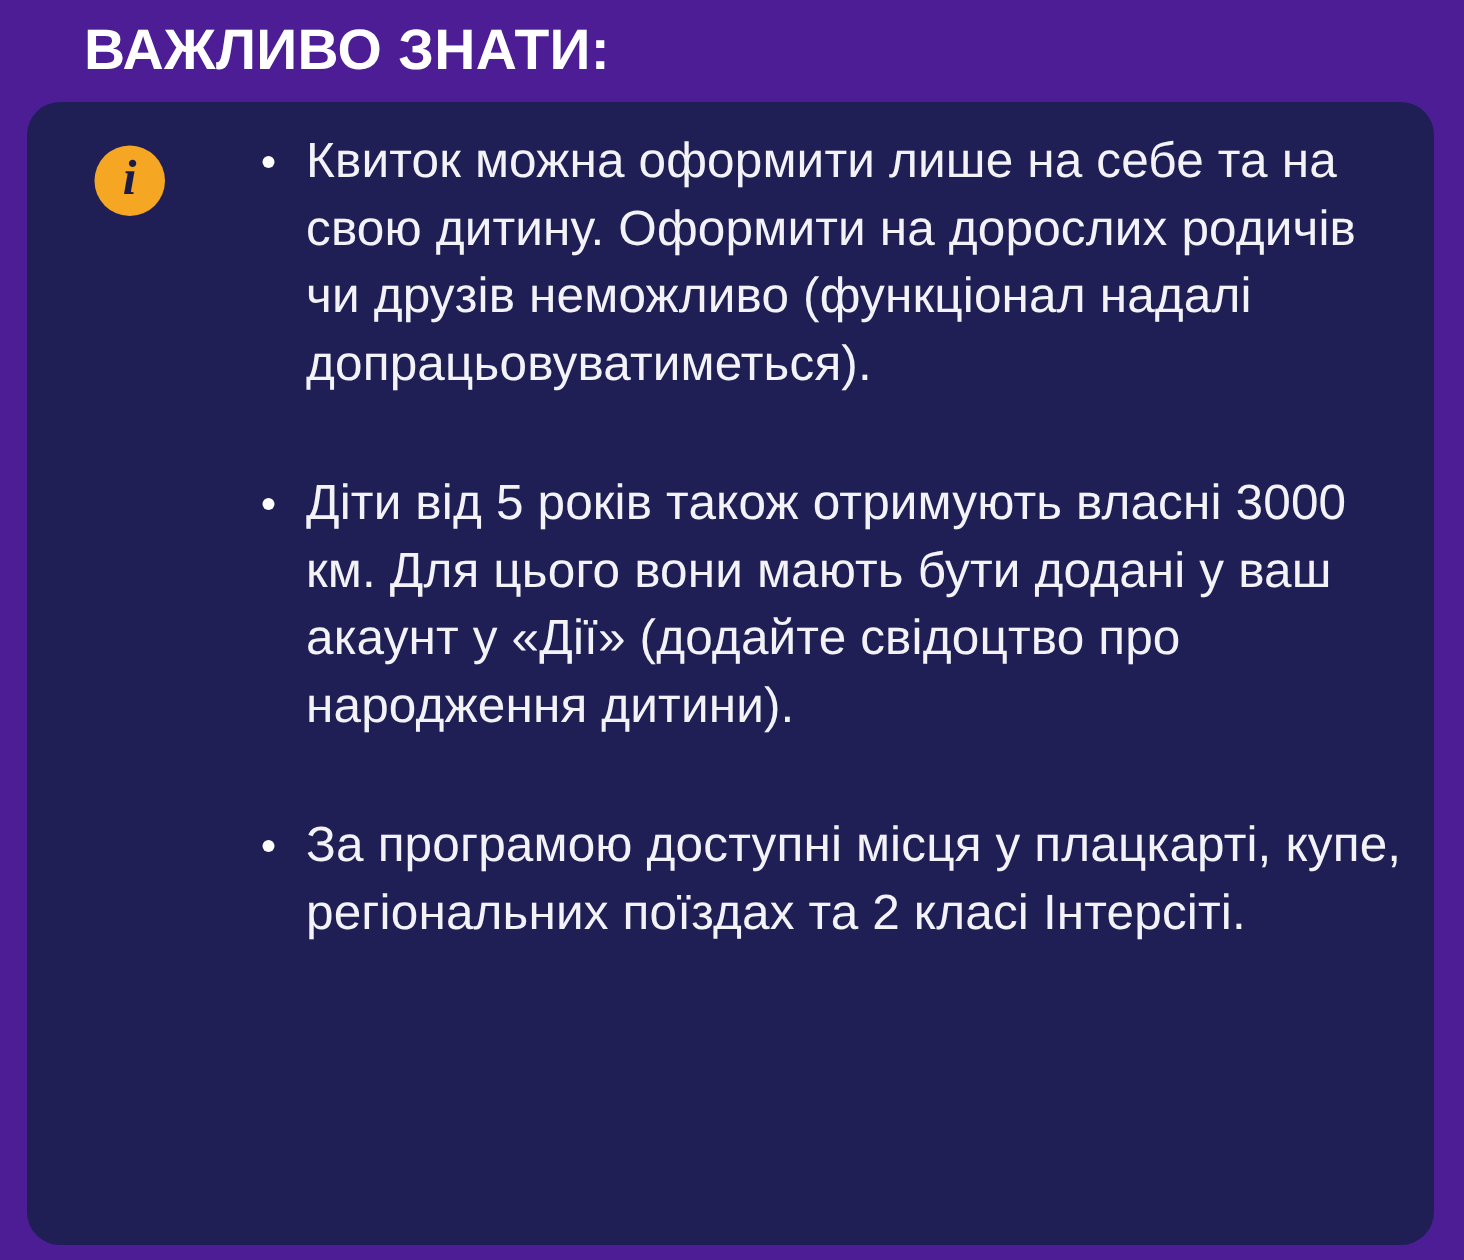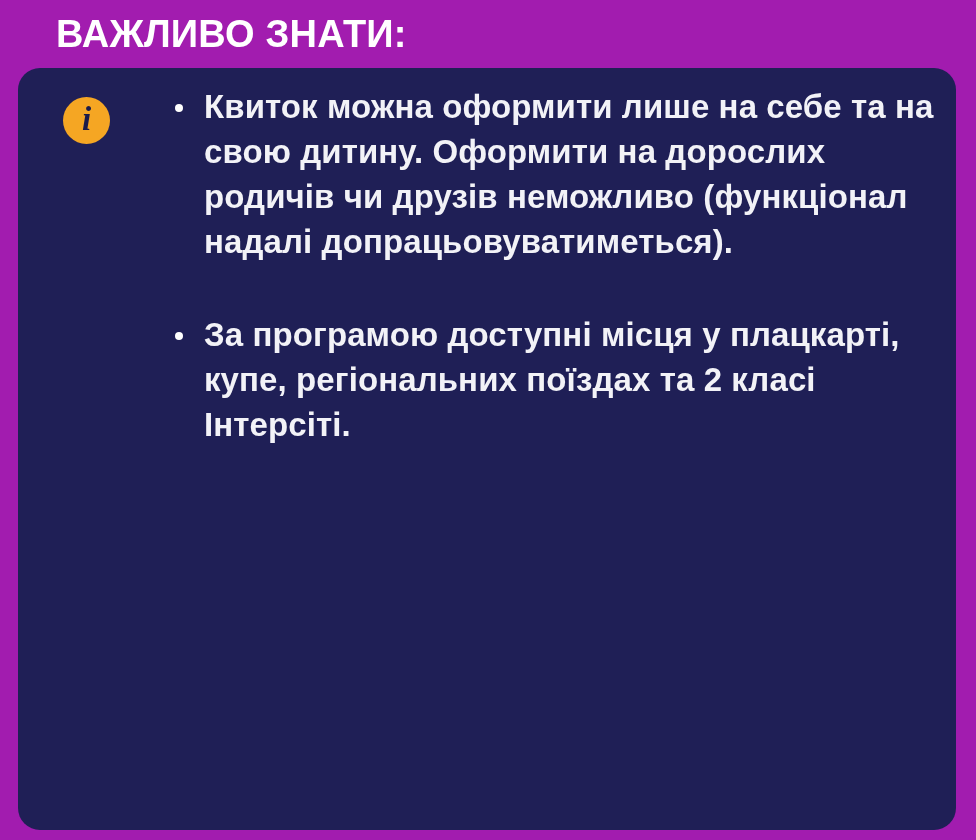--- a/index.html
+++ b/index.html
@@ -14,21 +14,21 @@
     background: #2b2b86;
     font-family: "Liberation Sans", sans-serif;
     position: relative;
   }
 
   .page {
     position: absolute;
     inset: 0;
     width: 976px;
     height: 840px;
-    background: #a21caf;
+    background: #4c1d95;
   }
 
   
   .heading {
     position: absolute;
     left: 56px;
     top: 8px;
     font-size: 38px;
     font-weight: 700;
     letter-spacing: 0.2px;
@@ -79,21 +79,21 @@
     width: 790px;
   }
 
   .bullet-item {
     position: relative;
     padding-left: 46px;
     margin-bottom: 48px;
     color: #f2f2f7;
     font-size: 33px;
     line-height: 45px;
-    font-weight: 700;
+    font-weight: 400;
     letter-spacing: 0.1px;
   }
   .bullet-item:last-child { margin-bottom: 12px; }
 
   .bullet-item .dot {
     position: absolute;
     left: 17px;
     top: 20px;
     width: 8px;
     height: 8px;
@@ -118,20 +118,24 @@
       <span class="glyph">i</span>
     </div>
 
     <div class="bullet-list">
 
       <div class="bullet-item">
         <span class="dot"></span>
         <span class="bullet-text">Квиток можна оформити лише на себе та на свою дитину. Оформити на дорослих родичів чи друзів неможливо (функціонал надалі допрацьовуватиметься).</span>
       </div>
 
+      <div class="bullet-item">
+        <span class="dot"></span>
+        <span class="bullet-text">Діти від 5 років також отримують власні 3000 км. Для цього вони мають бути додані у ваш акаунт у «Дії» (додайте свідоцтво про народження дитини).</span>
+      </div>
 
       <div class="bullet-item">
         <span class="dot"></span>
         <span class="bullet-text">За програмою доступні місця у плацкарті, купе, регіональних поїздах та 2 класі Інтерсіті.</span>
       </div>
 
     </div>
   </div>
 </div>
 

